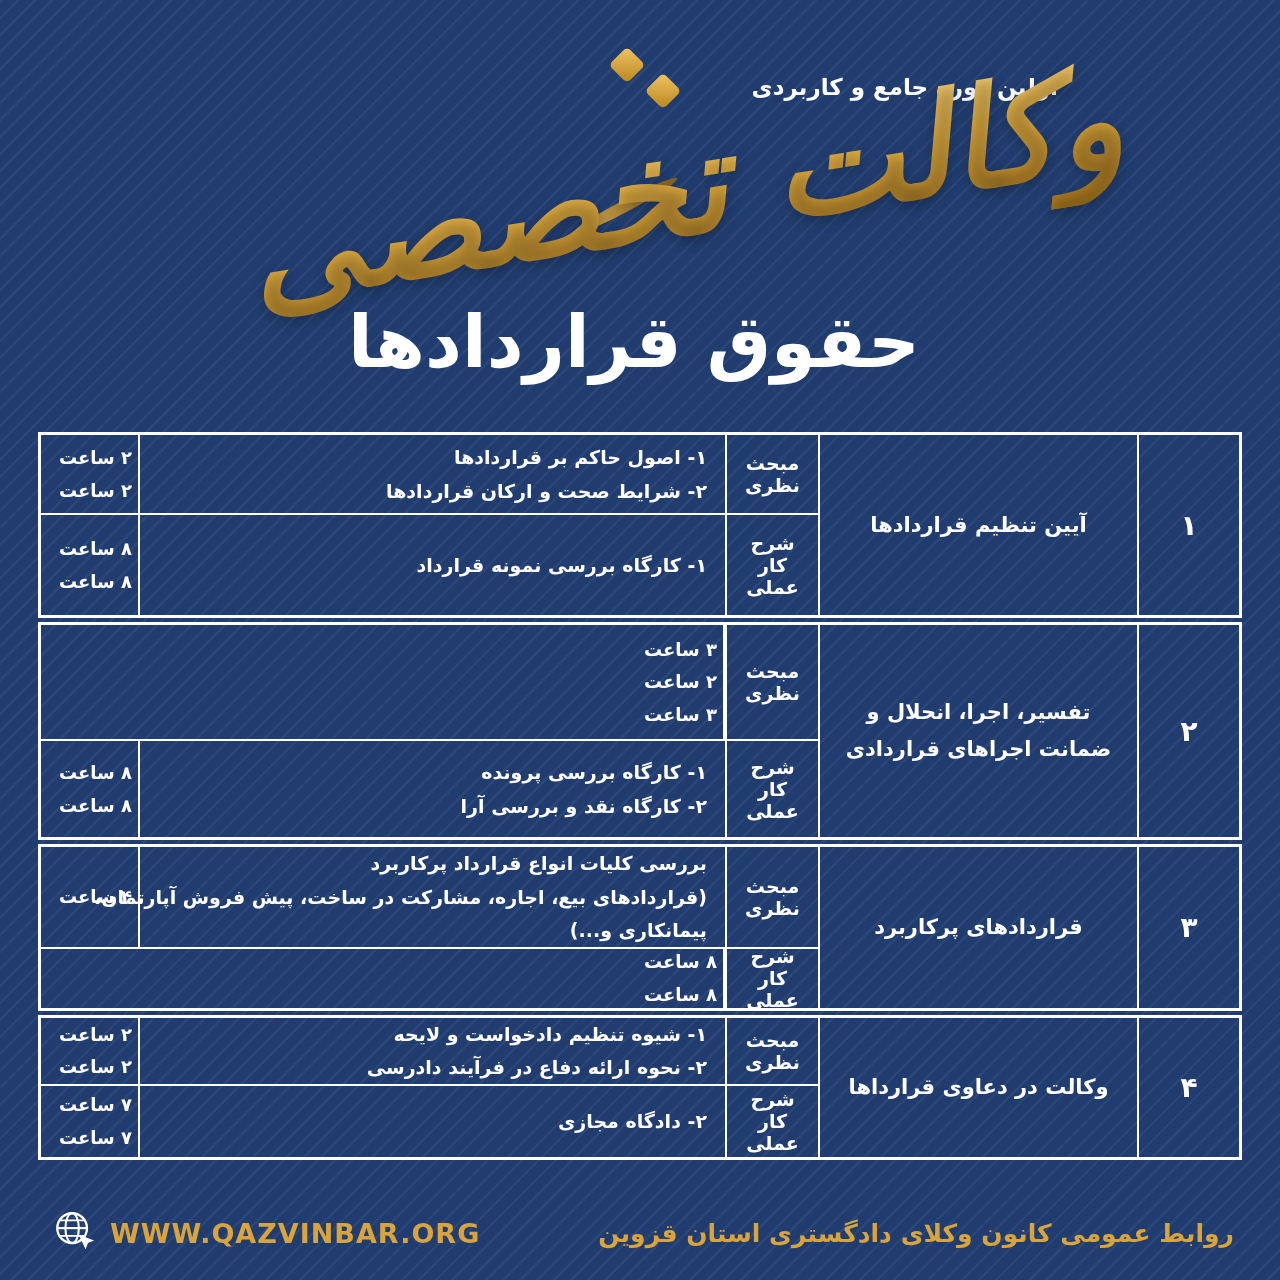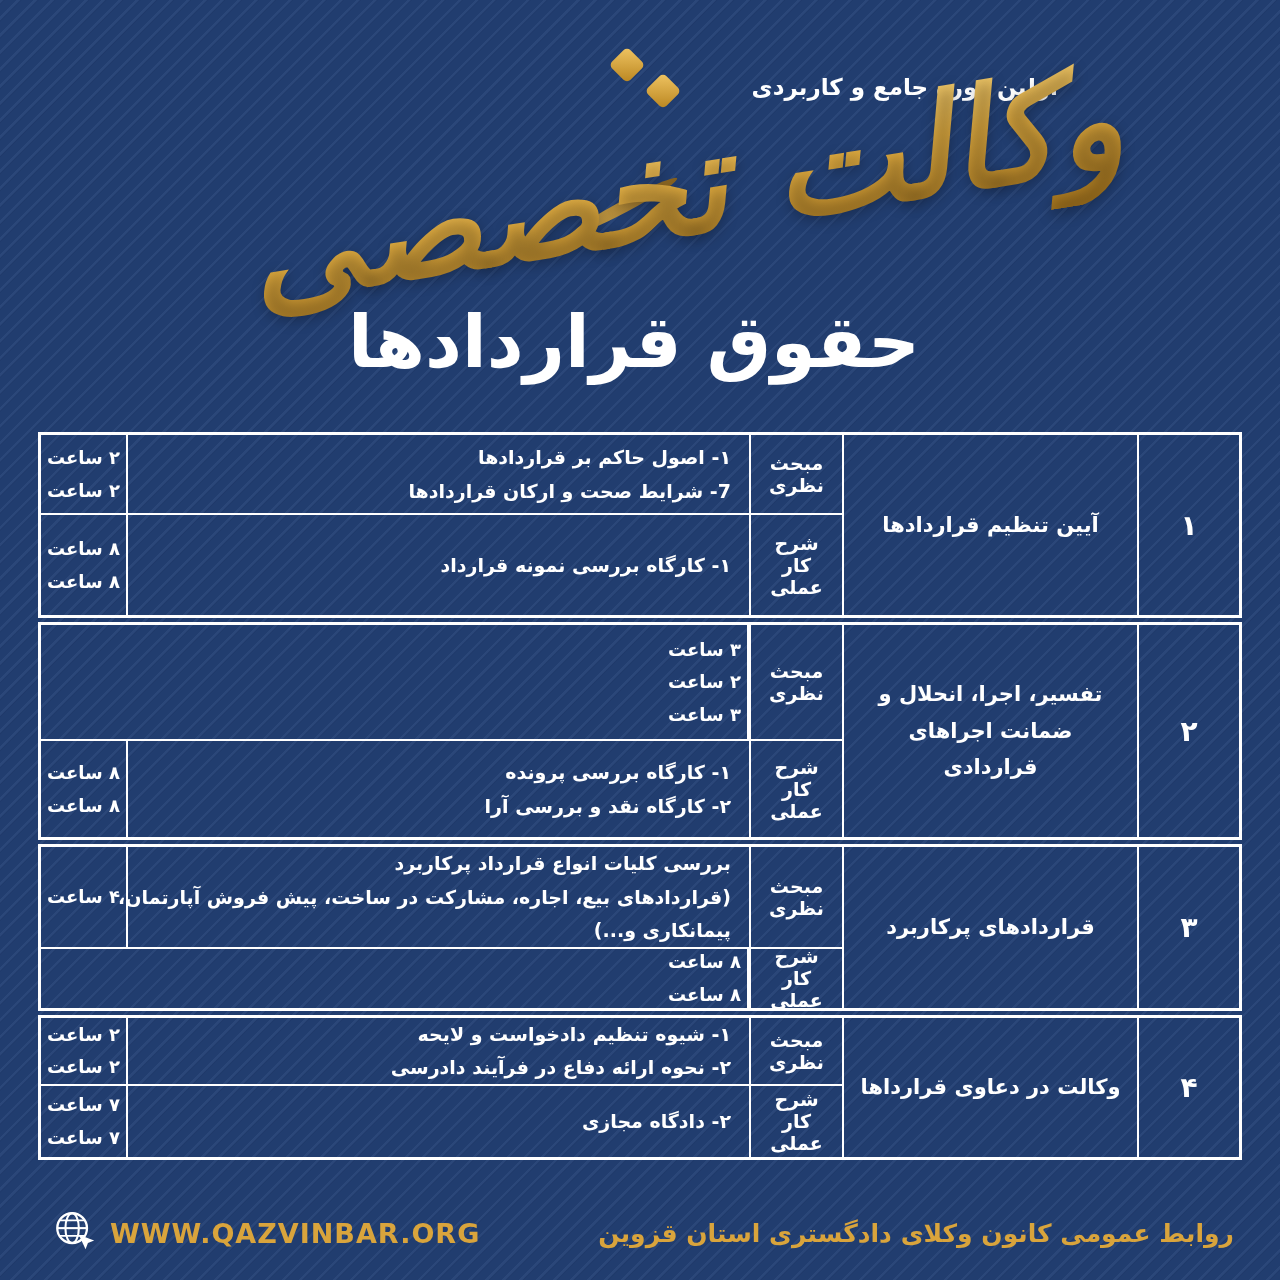--- a/index.html
+++ b/index.html
@@ -47,41 +47,42 @@
     position:absolute;top:432px;left:38px;right:38px;height:728px;
     display:flex;flex-direction:column;row-gap:4px;direction:rtl;color:#fff;
   }
   .group{display:flex;border:3px solid #fff;box-sizing:border-box;}
   .cell{box-sizing:border-box;}
   .num-cell{
     width:102px;display:flex;align-items:center;justify-content:center;
     font-size:28px;font-weight:bold;border-left:2.5px solid #fff;
   }
   .title-cell{
-    width:295px;display:flex;align-items:center;justify-content:center;
+    width:319px;display:flex;align-items:center;justify-content:center;
     text-align:center;font-size:21px;font-weight:bold;line-height:1.75;
     border-left:2.5px solid #fff;padding:0 14px;
   }
   .parts{flex:1;display:flex;flex-direction:column;min-width:0;}
   .part{display:flex;min-height:0;}
   .part + .part{border-top:2.5px solid #fff;}
   .type-cell{
     width:93px;display:flex;align-items:center;justify-content:center;
     font-size:19px;font-weight:bold;text-align:center;padding:0 6px;
     border-left:2.5px solid #fff;
   }
   .topics{
     flex:1;display:flex;flex-direction:column;justify-content:center;
     row-gap:9px;padding:4px 18px 4px 8px;min-width:0;
   }
   .topic-line{font-size:19px;font-weight:bold;line-height:1.3;text-align:right;white-space:nowrap;}
   .hours-cell{
     width:87px;display:flex;flex-direction:column;justify-content:center;
     align-items:center;row-gap:9px;padding:4px 2px;
     border-right:2.5px solid #fff;
+    margin-left:12px;
   }
   .hour-line{font-size:18px;font-weight:bold;line-height:1.3;min-height:1.3em;text-align:center;white-space:nowrap;}
   
   .footer{position:absolute;top:1204px;left:0;right:0;height:58px;}
   .website{position:absolute;left:52px;top:0;height:100%;display:flex;align-items:center;gap:12px;}
   .gold-text{color:#d9a43c;font-weight:bold;}
   .website-text{font-size:27px;letter-spacing:1px;}
   .social{position:absolute;left:464px;top:0;height:100%;display:flex;align-items:center;gap:10px;}
   .handle-text{font-size:27px;letter-spacing:1px;}
   .credit{
@@ -116,21 +117,21 @@
   <div class="schedule">
 
     <div class="group" style="height:186px">
       <div class="cell num-cell">۱</div>
       <div class="cell title-cell">آیین تنظیم قراردادها</div>
       <div class="parts">
         <div class="part" style="flex:80 0 0">
           <div class="cell type-cell">مبحث نظری</div>
           <div class="topics">
             <div class="topic-line">۱- اصول حاکم بر قراردادها</div>
-            <div class="topic-line">7- شرایط صحت و ارکان قراردادها</div>
+            <div class="topic-line">۲- شرایط صحت و ارکان قراردادها</div>
           </div>
           <div class="cell hours-cell">
             <div class="hour-line">۲ ساعت</div>
             <div class="hour-line">۲ ساعت</div>
           </div>
         </div>
         <div class="part" style="flex:102 0 0">
           <div class="cell type-cell">شرح کار عملی</div>
           <div class="topics">
             <div class="topic-line">۱- کارگاه بررسی نمونه قرارداد</div>

